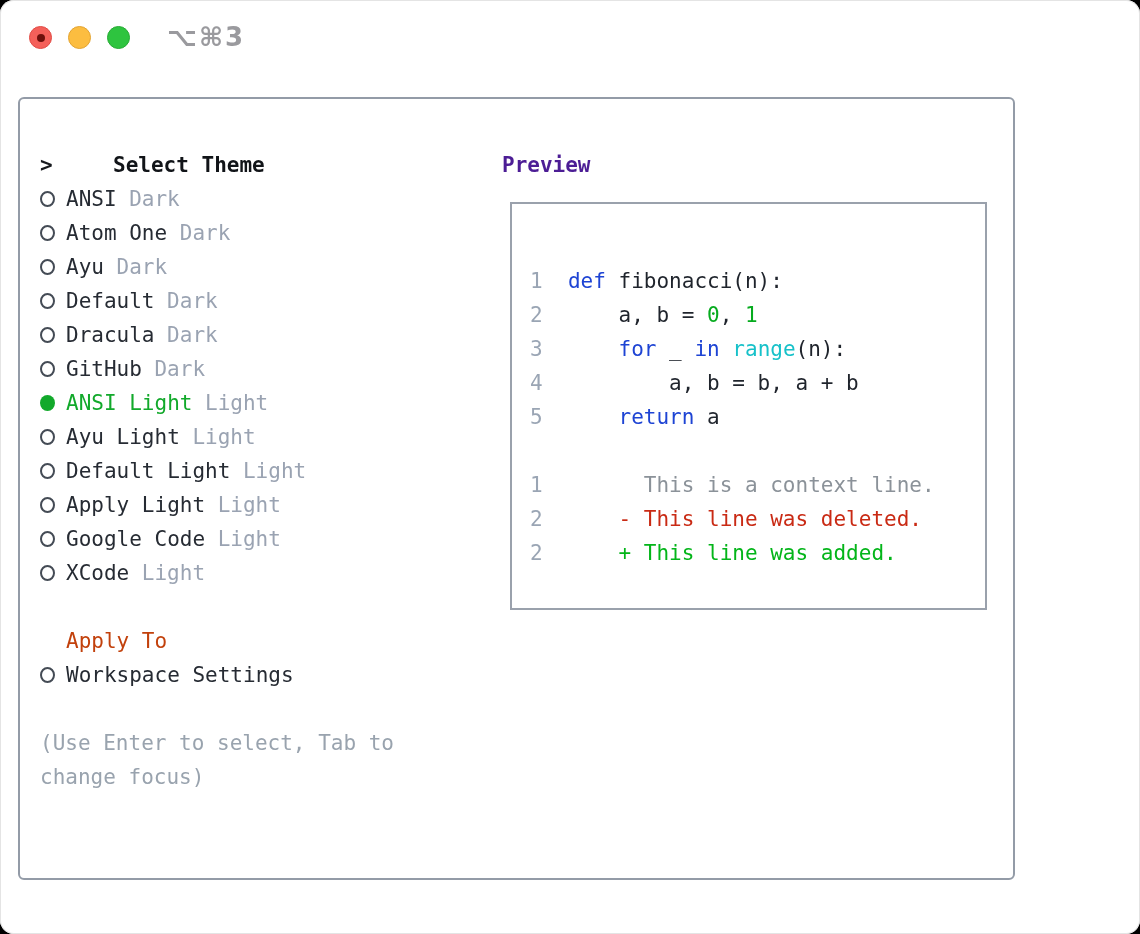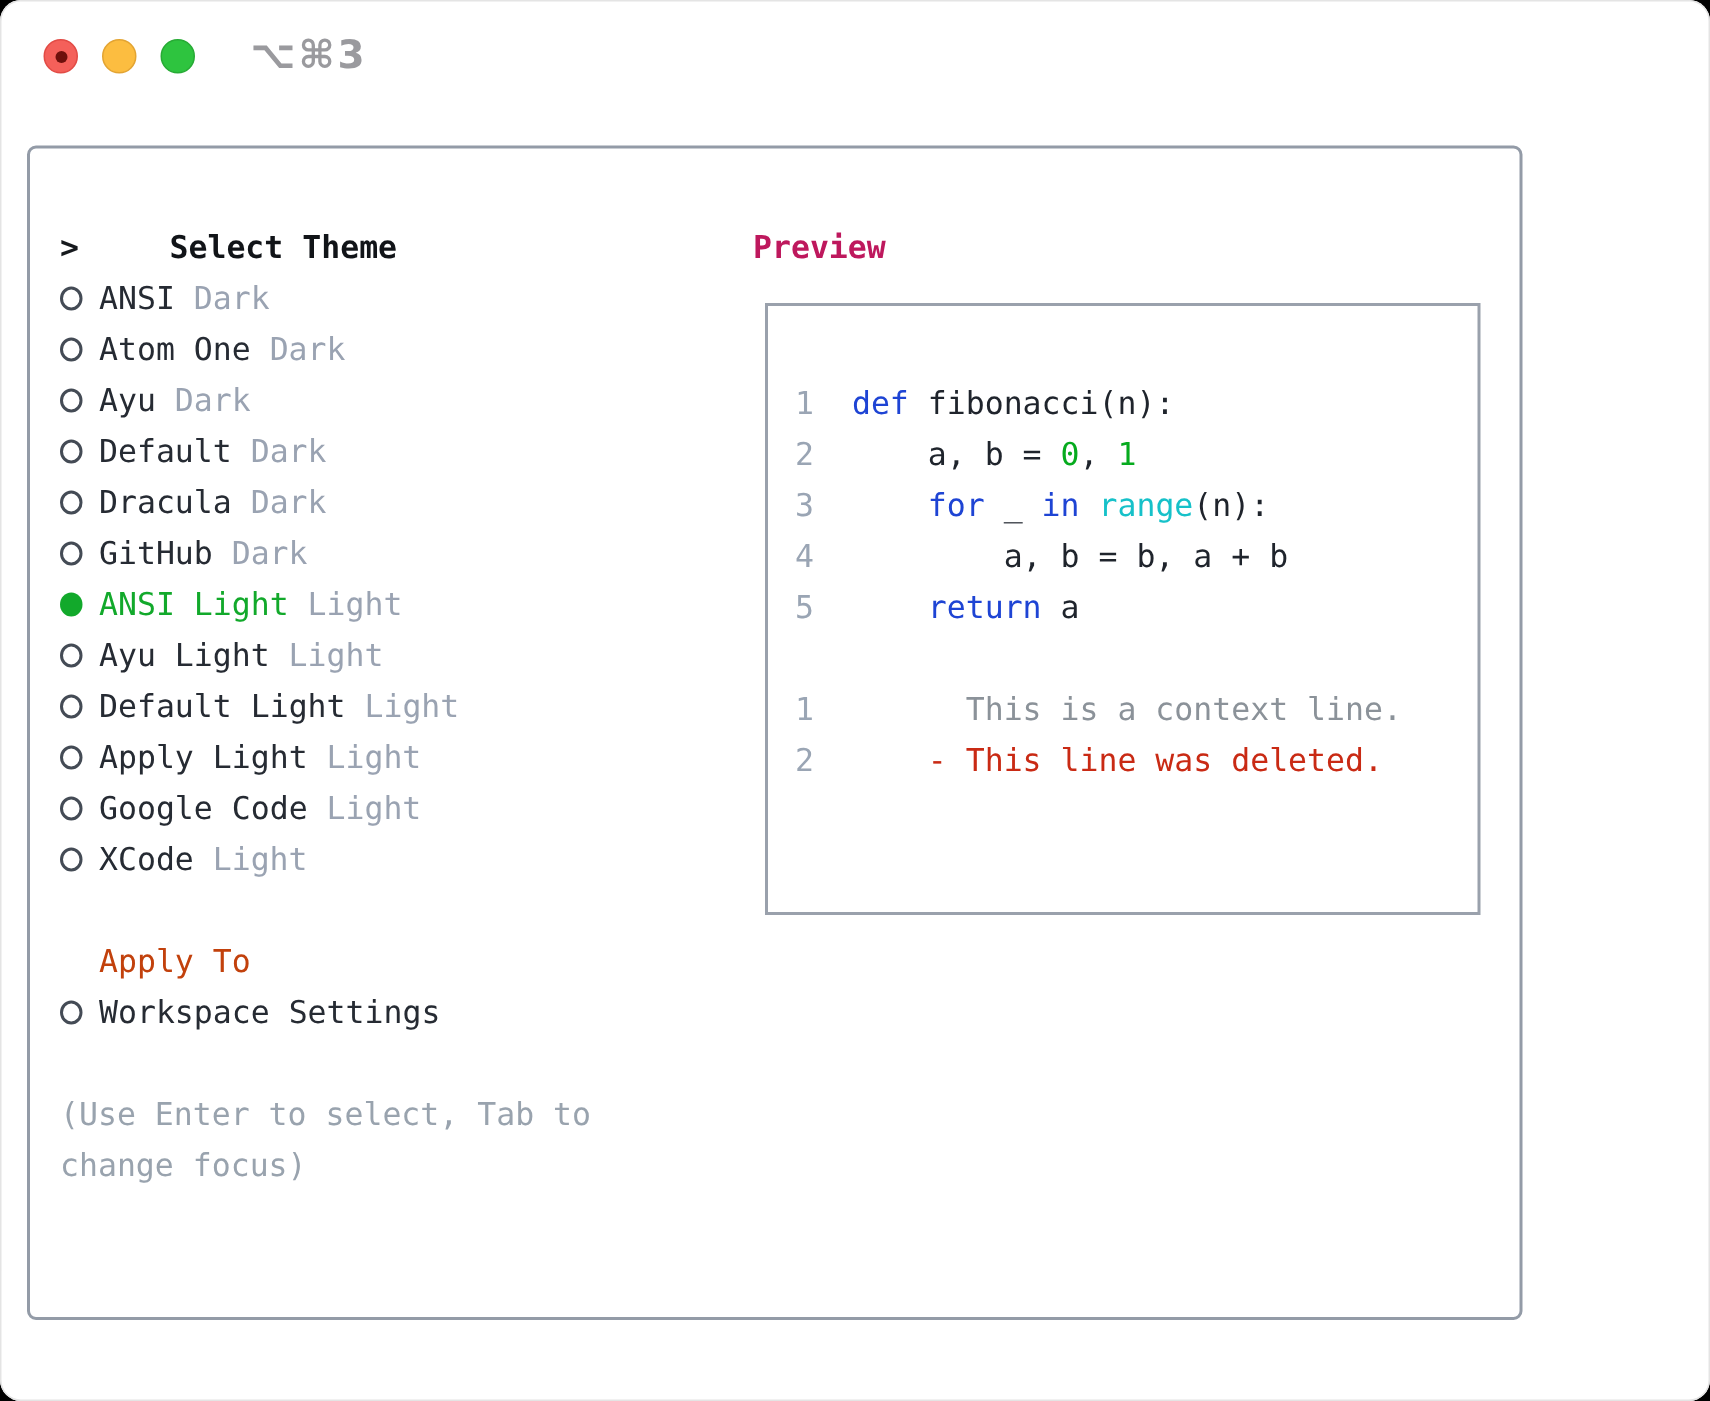--- a/index.html
+++ b/index.html
@@ -41,25 +41,25 @@
   .radio{width:12px;height:12px;border-radius:50%;border:2px solid #444b55;box-sizing:content-box;}
   .radio.sel{width:16px;height:16px;border:none;background:#12a92b;}
   .hdr{font-weight:700;color:#111418;margin-left:47px;}
   .iname{color:#262b33;white-space:pre;}
   .iname.sel{color:#12a92b;}
   .ivariant{color:#9aa3b2;margin-left:12.6px;white-space:pre;}
   .help{color:#99a3ae;font-size:21px;line-height:34px;white-space:pre;}
   .helpwrap{margin-top:34px;}
   .applyhdr{color:#c2410c;}
   
-  .preview-label{position:absolute;left:482px;top:49px;height:34px;line-height:34px;font-size:21px;font-weight:700;color:#be185d;}
+  .preview-label{position:absolute;left:482px;top:49px;height:34px;line-height:34px;font-size:21px;font-weight:700;color:#4c1d95;}
   .preview-box{
     position:absolute;left:490px;top:103px;width:477px;height:408px;
     border:2px solid #9aa1ac;background:#fff;box-sizing:border-box;
-    padding:48px 0 0 18px;overflow:hidden;
+    padding:60px 0 0 18px;overflow:hidden;
   }
   .cline{height:34px;line-height:34px;font-size:21px;white-space:pre;}
   .c-ln{color:#9aa5b4;}
   .c-p{color:#1f242c;}
   .c-k{color:#1e44d4;}
   .c-f{color:#16c1c9;}
   .c-n{color:#06ab1e;}
   .c-ctx{color:#8b9299;}
   .c-del{color:#c92a14;margin-top:24px;}
   .c-add{color:#03b519;}
@@ -194,16 +194,17 @@
 
     <div class="preview-box" id="preview-box">
         <div class="cline"><span class="c-ln">1</span><span class="c-p">  </span><span class="c-k">def</span><span class="c-p"> fibonacci(n):</span></div>
         <div class="cline"><span class="c-ln">2</span><span class="c-p">      a, b = </span><span class="c-n">0</span><span class="c-p">, </span><span class="c-n">1</span></div>
         <div class="cline"><span class="c-ln">3</span><span class="c-p">      </span><span class="c-k">for</span><span class="c-p"> _ </span><span class="c-k">in</span><span class="c-p"> </span><span class="c-f">range</span><span class="c-p">(n):</span></div>
         <div class="cline"><span class="c-ln">4</span><span class="c-p">          a, b = b, a + b</span></div>
         <div class="cline"><span class="c-ln">5</span><span class="c-p">      </span><span class="c-k">return</span><span class="c-p"> a</span></div>
         <div class="cline"></div>
         <div class="cline"><span class="c-ln">1</span><span class="c-ctx">        This is a context line.</span></div>
         <div class="cline"><span class="c-ln">2</span><span class="c-del">      - This line was deleted.</span></div>
+        <div class="cline"><span class="c-ln">2</span><span class="c-add">      + This line was added.</span></div>
       </div>
 
   </div>
 </div>
 
 </body></html>

